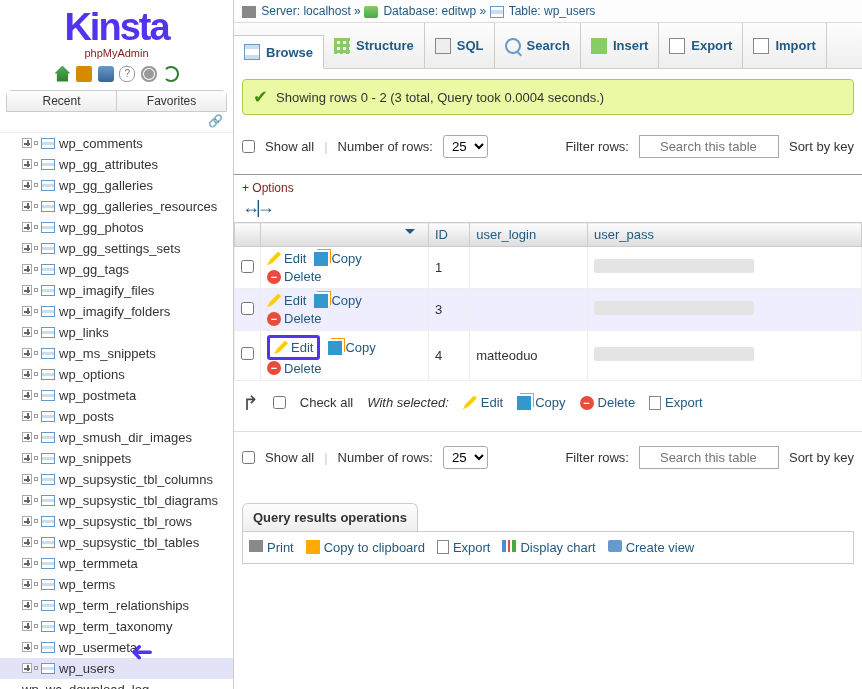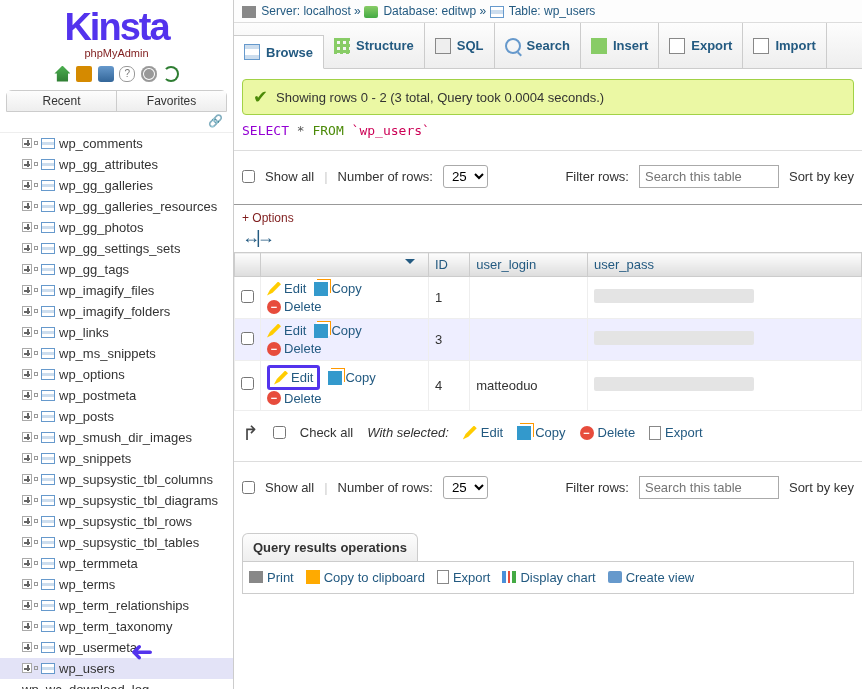--- a/index.html
+++ b/index.html
@@ -48,41 +48,41 @@
 .ni-insert{background:#8c6;}
 .ni-export{border:1px solid #888;background:#fff;} 
 .ni-import{border:1px solid #888;background:#fff;}
 .msgbox{ margin:10px 8px 6px; background:#ebf8a4; border:1px solid #a2d246; border-radius:4px; padding:6px 10px; display:flex; align-items:center; gap:8px;}
 .check{ color:#4b8a08; font-size:18px;}
 .sqltext{ padding:2px 8px 12px; font-family:Consolas,monospace; font-size:13px; color:#555; border-bottom:1px solid #ddd;}
 .kw-select{color:#9400d3;} .kw-from{color:#4b8a08;} .kw-tbl{color:#c05;}
 .controls{ padding:14px 8px 16px; display:flex; align-items:center; gap:10px; font-size:13px; border-bottom:1px solid #999;}
 .sep{ color:#ccc;}
 .selbox{ padding:2px 4px; border:1px solid #aaa; border-radius:3px; background:#fff;}
-.filter-in{ border:1px solid #aaa; padding:3px 5px; width:140px; font-size:13px;}
+.filter-in{ border:1px solid #aaa; padding:3px 20px; width:140px; font-size:13px;}
 .optlink{ padding:6px 8px 2px; color:#7f1d1d; font-size:12px; cursor:pointer;}
 .colhandle{ padding:0 8px 4px; color:#235a81; font-size:18px; letter-spacing:-4px;}
 .table{ width:100%; border-collapse:collapse; font-size:13px;}
 .table th{ background:linear-gradient(#fdfdfd,#ddd); border:1px solid #ccc; padding:4px 6px; text-align:left; color:#235a81; font-weight:normal;}
 .table th.sorted{ position:relative;} .sortarr{ position:absolute; right:13px; top:6px; border:5px solid transparent; border-top-color:#235a81;}
 .table td{ padding:4px 6px; border:1px solid #eee; background:#fff;}
 .table tr.alt td{ background:#eef;}
 .actlink{ display:inline-flex; align-items:center; gap:3px; color:#235a81; cursor:pointer; margin-right:8px;}
 .actlink.boxed{ border:3px solid #5333ed; padding:2px 4px; border-radius:3px;}
 .pencil{width:14px;height:14px;background:linear-gradient(135deg,#fc0 60%,#b80 60%);clip-path:polygon(0 100%,20% 60%,80% 0,100% 20%,40% 80%);}
 .copyic{width:14px;height:14px;background:#39c; box-shadow:2px -2px 0 #fff,3px -3px 0 #f90;}
 .delic{width:14px;height:14px;border-radius:50%;background:#e74c3c;color:#fff;font-size:11px;font-weight:bold;line-height:14px;text-align:center;}
 .blurred{ display:inline-block; height:14px; background:#e4e4e4; border-radius:2px; width:160px;}
 .batchrow{ padding:10px 8px 16px; display:flex; align-items:center; gap:14px; border-bottom:1px solid #ddd;}
 .arrowup{ font-size:20px; color:#444;}
 .batchact{ display:inline-flex; align-items:center; gap:4px; color:#235a81; cursor:pointer;}
 .qops-wrap{ margin:18px 8px;}
 .qops-title{ display:inline-block; background:linear-gradient(#fdfdfd,#eee); border:1px solid #ccc; border-bottom:none; border-radius:6px 6px 0 0; padding:6px 10px; font-weight:bold;}
 .qops-body{ border:1px solid #ccc; padding:8px 6px; display:flex; gap:12px;}
-.qact{ display:inline-flex; align-items:center; gap:4px; color:#235a81; cursor:pointer;}
+.qact{ display:inline-flex; align-items:flex-start; gap:4px; color:#235a81; cursor:pointer;}
 .printic{background:#888;width:14px;height:12px;}
 .clipic{background:#fa0;width:14px;height:14px;}
 .exportic{border:1px solid #888;width:12px;height:14px;background:#fff;}
 .chartic{background:linear-gradient(90deg,#4a90d9 30%,transparent 30% 40%,#e74c3c 40% 60%,transparent 60% 70%,#4a4 70%);width:14px;height:12px;}
 .viewic{background:#69c;width:14px;height:12px;border-radius:2px;}
 </style>
 </head>
 <body>
 
 <div class="app">
@@ -310,23 +310,20 @@
           <span class="navicon ni-import"></span>
           <span>Import</span>
         </div>
     </div>
 
     <div class="msgbox">
       <span class="check">✔</span>
       <span>Showing rows 0 - 2 (3 total, Query took 0.0004 seconds.)</span>
     </div>
 
-    <div class="sqltext">
-      <span class="kw-select">SELECT</span>&nbsp;<span>*</span>&nbsp;<span class="kw-from">FROM</span>&nbsp;<span class="kw-tbl">`wp_users`</span>
-    </div>
 
     <div class="controls">
       <input type="checkbox" style="">
       <span>Show all</span>
       <span class="sep">|</span>
       <span>Number of rows:</span>
       <select class="selbox"><option>25</option></select>
       <span style="flex:1"></span>
       <span>Filter rows:</span>
       <input class="filter-in" placeholder="Search this table" style="">

